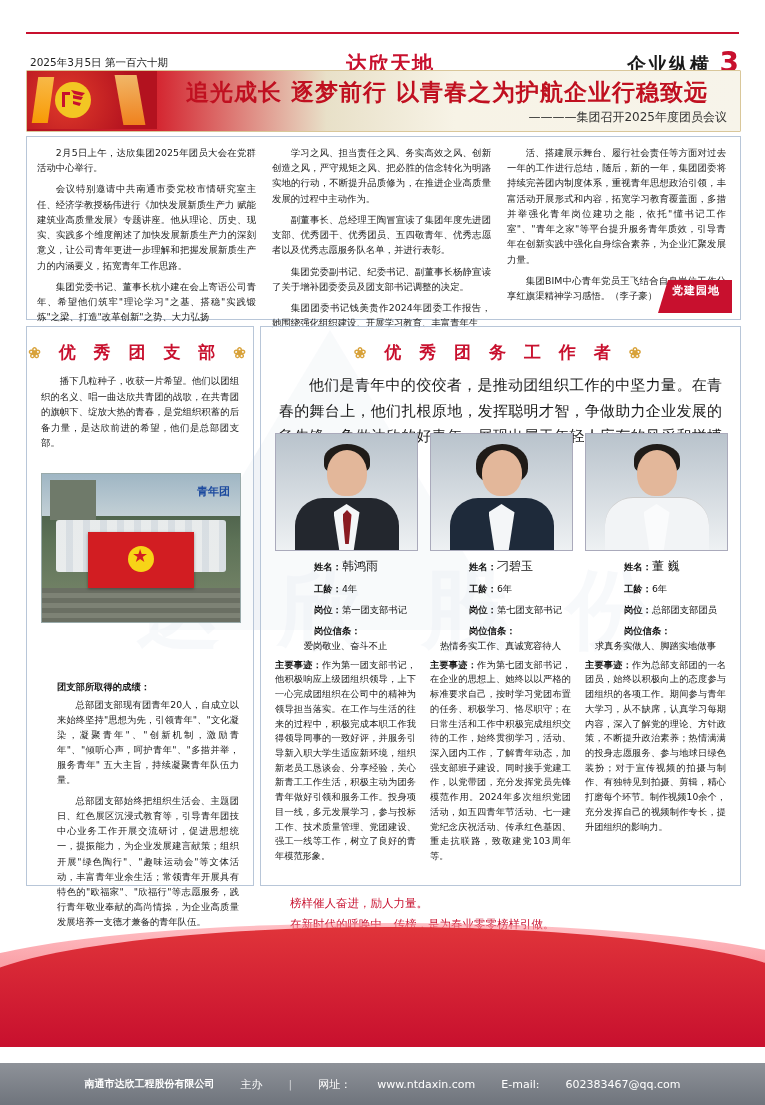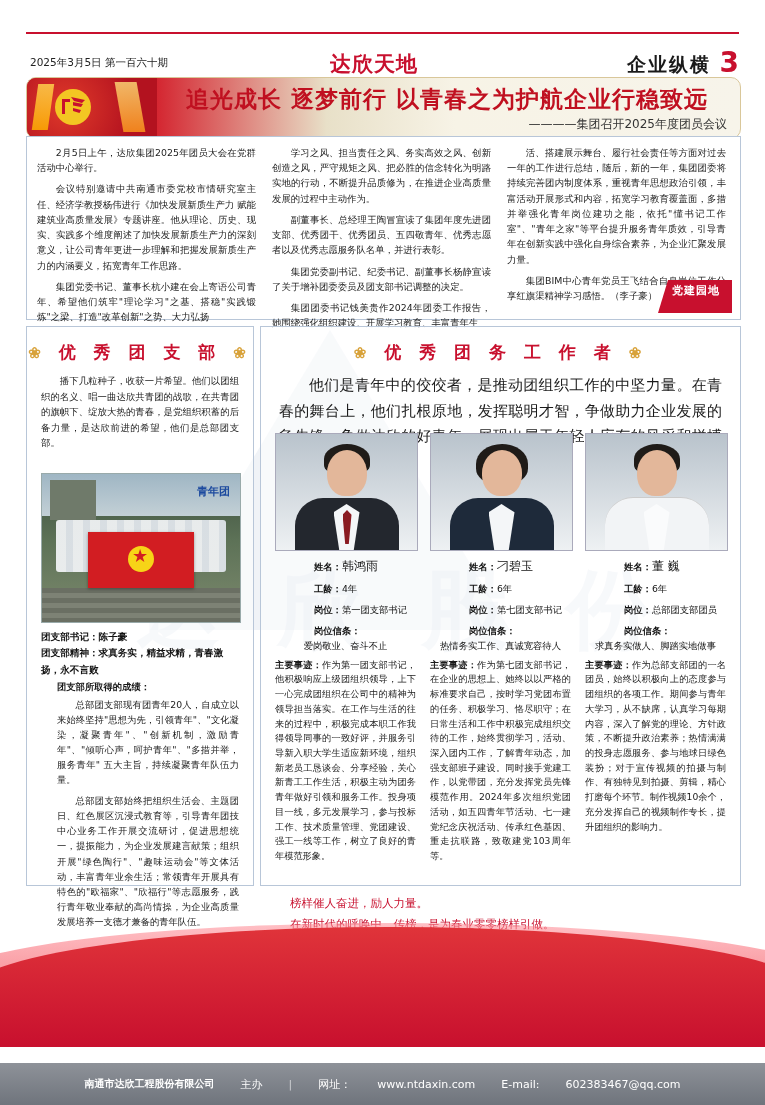--- a/index.html
+++ b/index.html
@@ -27,38 +27,38 @@
   }
 
   
   .masthead{position:absolute;left:0;top:28px;width:765px;height:34px;}
   .mh-rule{position:absolute;left:26px;top:32px;width:713px;height:2px;background:#c8102e;}
   .mh-date{
     position:absolute;left:30px;top:28px;
     font-size:10.5px;color:#222;
   }
   .mh-title{
-    position:absolute;left:330px;top:22px;width:120px;text-align:left;
+    position:absolute;left:330px;top:22px;width:120px;text-align:center;
     font-family:"DejaVu Serif","Liberation Serif",serif;
     font-size:21px;font-weight:bold;color:#c8102e;letter-spacing:1px;
   }
   .mh-section{
     position:absolute;right:54px;top:24px;
     font-size:19px;font-weight:bold;color:#1a1a1a;letter-spacing:2px;
   }
   .mh-pageno{
     position:absolute;right:26px;top:18px;
     font-size:28px;font-weight:bold;color:#c8102e;
   }
 
   
   .banner{
-    position:absolute;left:26px;top:77px;width:713px;height:60px;
+    position:absolute;left:26px;top:70px;width:713px;height:60px;
     background:linear-gradient(90deg,#b3121f 0%,#d4242f 18%,#e8e0c8 42%,#f7f3e6 60%,#f7f4ea 100%);
-    border:1px solid #d9c79a;border-radius:10px;overflow:hidden;
+    border:1px solid #d9c79a;border-radius:1px;overflow:hidden;
   }
   .banner-left{
     position:absolute;left:0;top:0;width:130px;height:58px;
     background:radial-gradient(circle at 30% 50%,#e03a2a 0%,#b3121f 70%);
   }
   .emblem{
     position:absolute;left:26px;top:10px;width:40px;height:38px;
   }
   .ribbon{
     position:absolute;left:8px;top:6px;width:16px;height:46px;
@@ -303,24 +303,20 @@
     <div class="photo">
       <div class="sky"></div>
       <div class="bldg"></div>
       <div class="sign">青年团</div>
       <div class="steps"></div>
       <div class="people"></div>
       <div class="flag"></div>
       <div class="star"></div>
     </div>
 
-    <div class="lmeta">
-      <div>团支部书记：陈子豪</div>
-      <div>团支部精神：求真务实，精益求精，青春激扬，永不言败</div>
-    </div>
 
     <div class="lbody">
       <p class="hd">团支部所取得的成绩：</p>
       <p>总部团支部现有团青年20人，自成立以来始终坚持"思想为先，引领青年"、"文化凝染，凝聚青年"、"创新机制，激励青年"、"倾听心声，呵护青年"、"多措并举，服务青年" 五大主旨，持续凝聚青年队伍力量。</p>
       <p>总部团支部始终把组织生活会、主题团日、红色展区沉浸式教育等，引导青年团技中心业务工作开展交流研讨，促进思想统一，提振能力，为企业发展建言献策；组织开展"绿色陶行"、"趣味运动会"等文体活动，丰富青年业余生活；常领青年开展具有特色的"欧福家"、"欣福行"等志愿服务，践行青年敬业奉献的高尚情操，为企业高质量发展培养一支德才兼备的青年队伍。</p>
     </div>
   </div>
 
   <div class="panel panel-right">
     <div class="ptitle">

